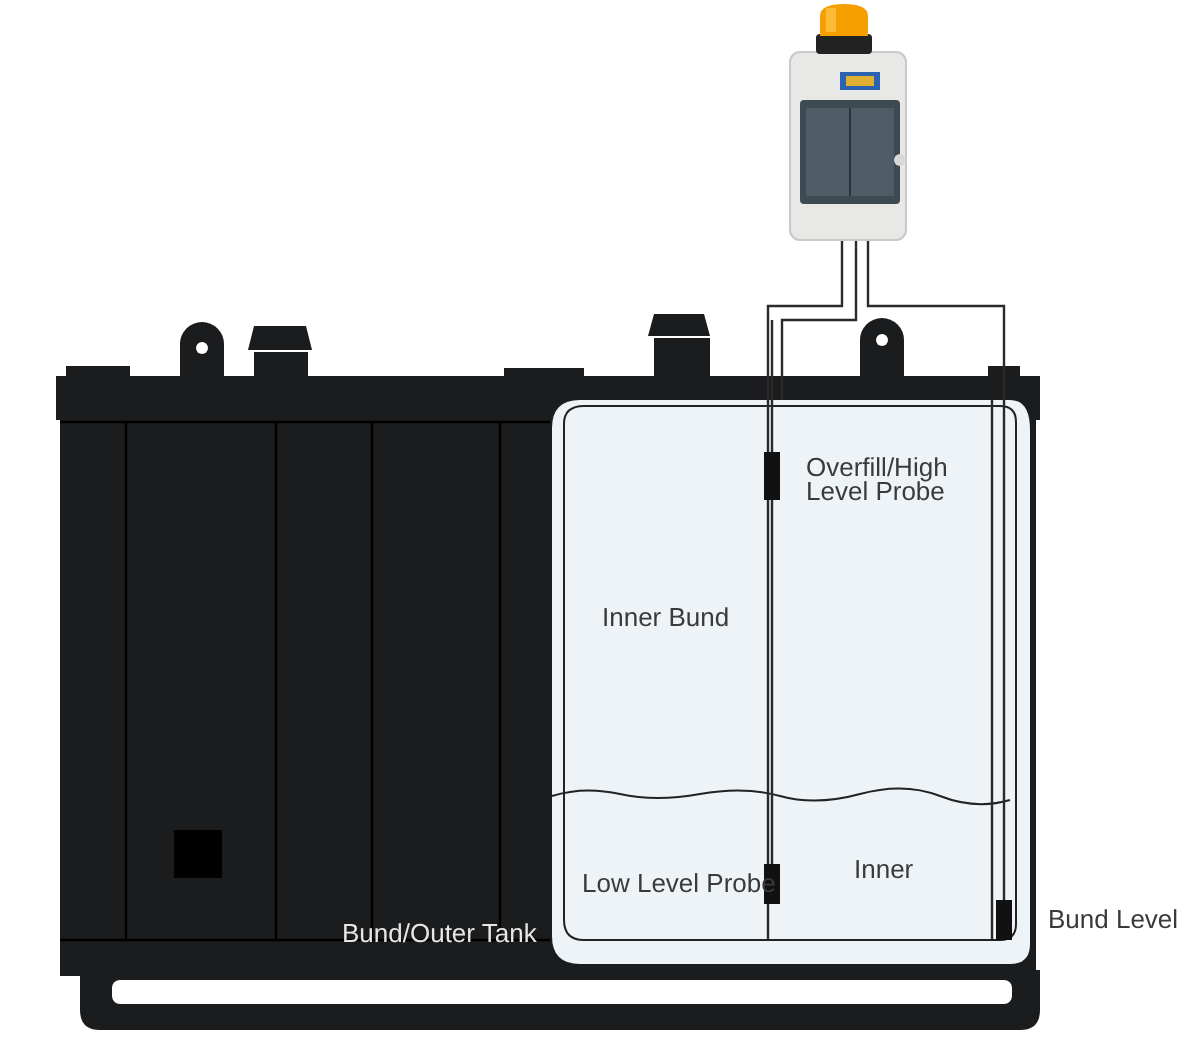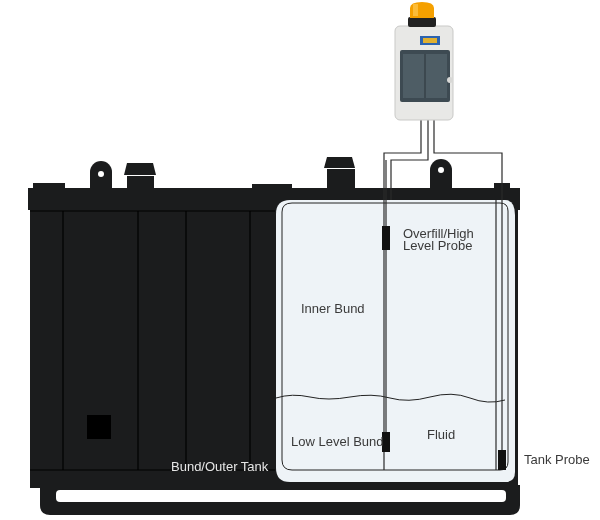--- a/index.html
+++ b/index.html
@@ -85,16 +85,16 @@
   <g>
     <rect x="408" y="17" width="28" height="10" rx="2" fill="#222"></rect>
     <path d="M410 18 L410 8 Q410 2 422 2 Q434 2 434 8 L434 18 Z" fill="#f5a000"></path>
     <rect x="413" y="4" width="5" height="12" fill="#ffc850" opacity="0.7"></rect>
   </g>
 </svg>
 
 <div class="lbl" style="left:403px; top:227px;">Overfill/High</div>
 <div class="lbl" style="left:403px; top:239px;">Level Probe</div>
 <div class="lbl" style="left:301px; top:302px;">Inner Bund</div>
-<div class="lbl" style="left:291px; top:435px;">Low Level Bund</div>
-<div class="lbl" style="left:427px; top:428px;">Fluid</div>
+<div class="lbl" style="left:291px; top:435px;">Low Level Probe</div>
+<div class="lbl" style="left:427px; top:428px;">Inner</div>
 <div class="lbl light" style="left:171px; top:460px;">Bund/Outer Tank</div>
-<div class="lbl" style="left:524px; top:453px;">Tank Probe</div>
+<div class="lbl" style="left:524px; top:453px;">Bund Level</div>
 
 </body></html>

